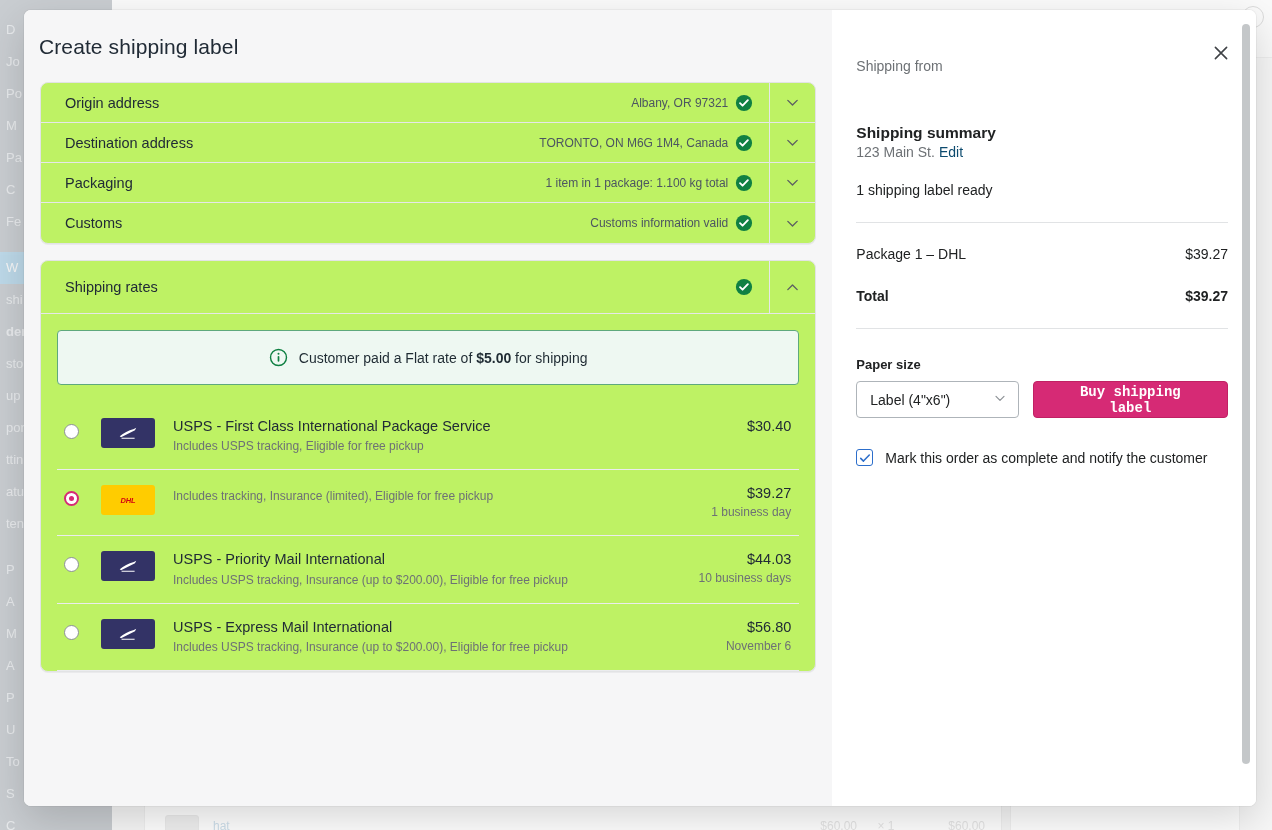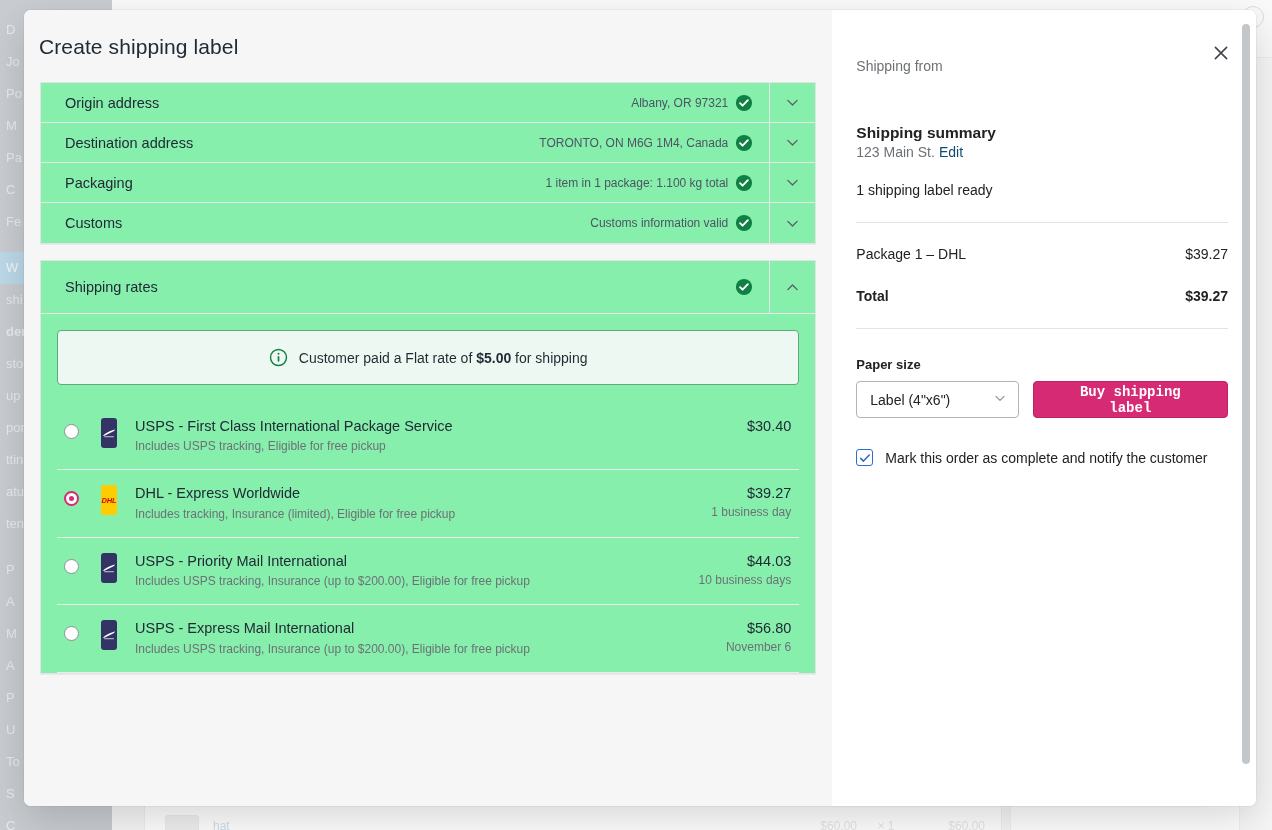--- a/index.html
+++ b/index.html
@@ -100,23 +100,23 @@
     height: 100%;
     position: relative;
   }
   #modal-title {
     font-size: 21px; color: #212b36; font-weight: 400;
     padding: 25px 0 0 15px;
     letter-spacing: .1px;
   }
   #sections-wrap { padding: 23px 16px 0 16px; }
   .card {
-    background: #86efac;
+    background: #bef264;
     border: 1px solid #e2e3e5;
-    border-radius: 0;
+    border-radius: 8px;
     box-shadow: 0 1px 0 rgba(22,29,37,.05);
     overflow: hidden;
   }
   #collapsed-card { margin-bottom: 13px; }
   .acc-row {
     display: flex; align-items: center;
     height: 40px;
     border-bottom: 1px solid #e6e7e9;
     position: relative;
     cursor: pointer;
@@ -178,21 +178,21 @@
     background: #fff;
     position: relative;
   }
   .radio.checked { border-color: #d62a75; border-width: 2px; }
   .radio.checked::after {
     content: ""; position: absolute;
     left: 3px; top: 3px; width: 5px; height: 5px;
     border-radius: 50%; background: #d62a75;
   }
   .carrier-logo {
-    width: 16px; height: 30px; border-radius: 3px;
+    width: 54px; height: 30px; border-radius: 3px;
     margin: 0 18px 0 0; flex: 0 0 auto;
     overflow: hidden;
   }
   .logo-usps { background: #333366; display: flex; align-items: center; justify-content: center; }
   .logo-dhl {
     background: #ffcc00; display: flex; align-items: center; justify-content: center;
     font-size: 7.5px; font-weight: bold; color: #d40511;
     font-style: italic; letter-spacing: -.2px;
   }
   .rate-texts { flex: 1 1 auto; min-width: 0; }
@@ -442,21 +442,20 @@
                 </div>
                 <div class="rate-right">
                   <div class="rate-price">$30.40</div>
                   <div class="rate-eta"></div>
                 </div>
               </div>
               <div class="rate-row">
                 <div class="radio checked"></div>
                 <div class="carrier-logo logo-dhl">DHL</div>
                 <div class="rate-texts">
-                  <div class="rate-title">DHL - Express Worldwide</div>
                   <div class="rate-sub">Includes tracking, Insurance (limited), Eligible for free pickup</div>
                 </div>
                 <div class="rate-right">
                   <div class="rate-price">$39.27</div>
                   <div class="rate-eta">1 business day</div>
                 </div>
               </div>
               <div class="rate-row">
                 <div class="radio"></div>
                 <div class="carrier-logo logo-usps">

